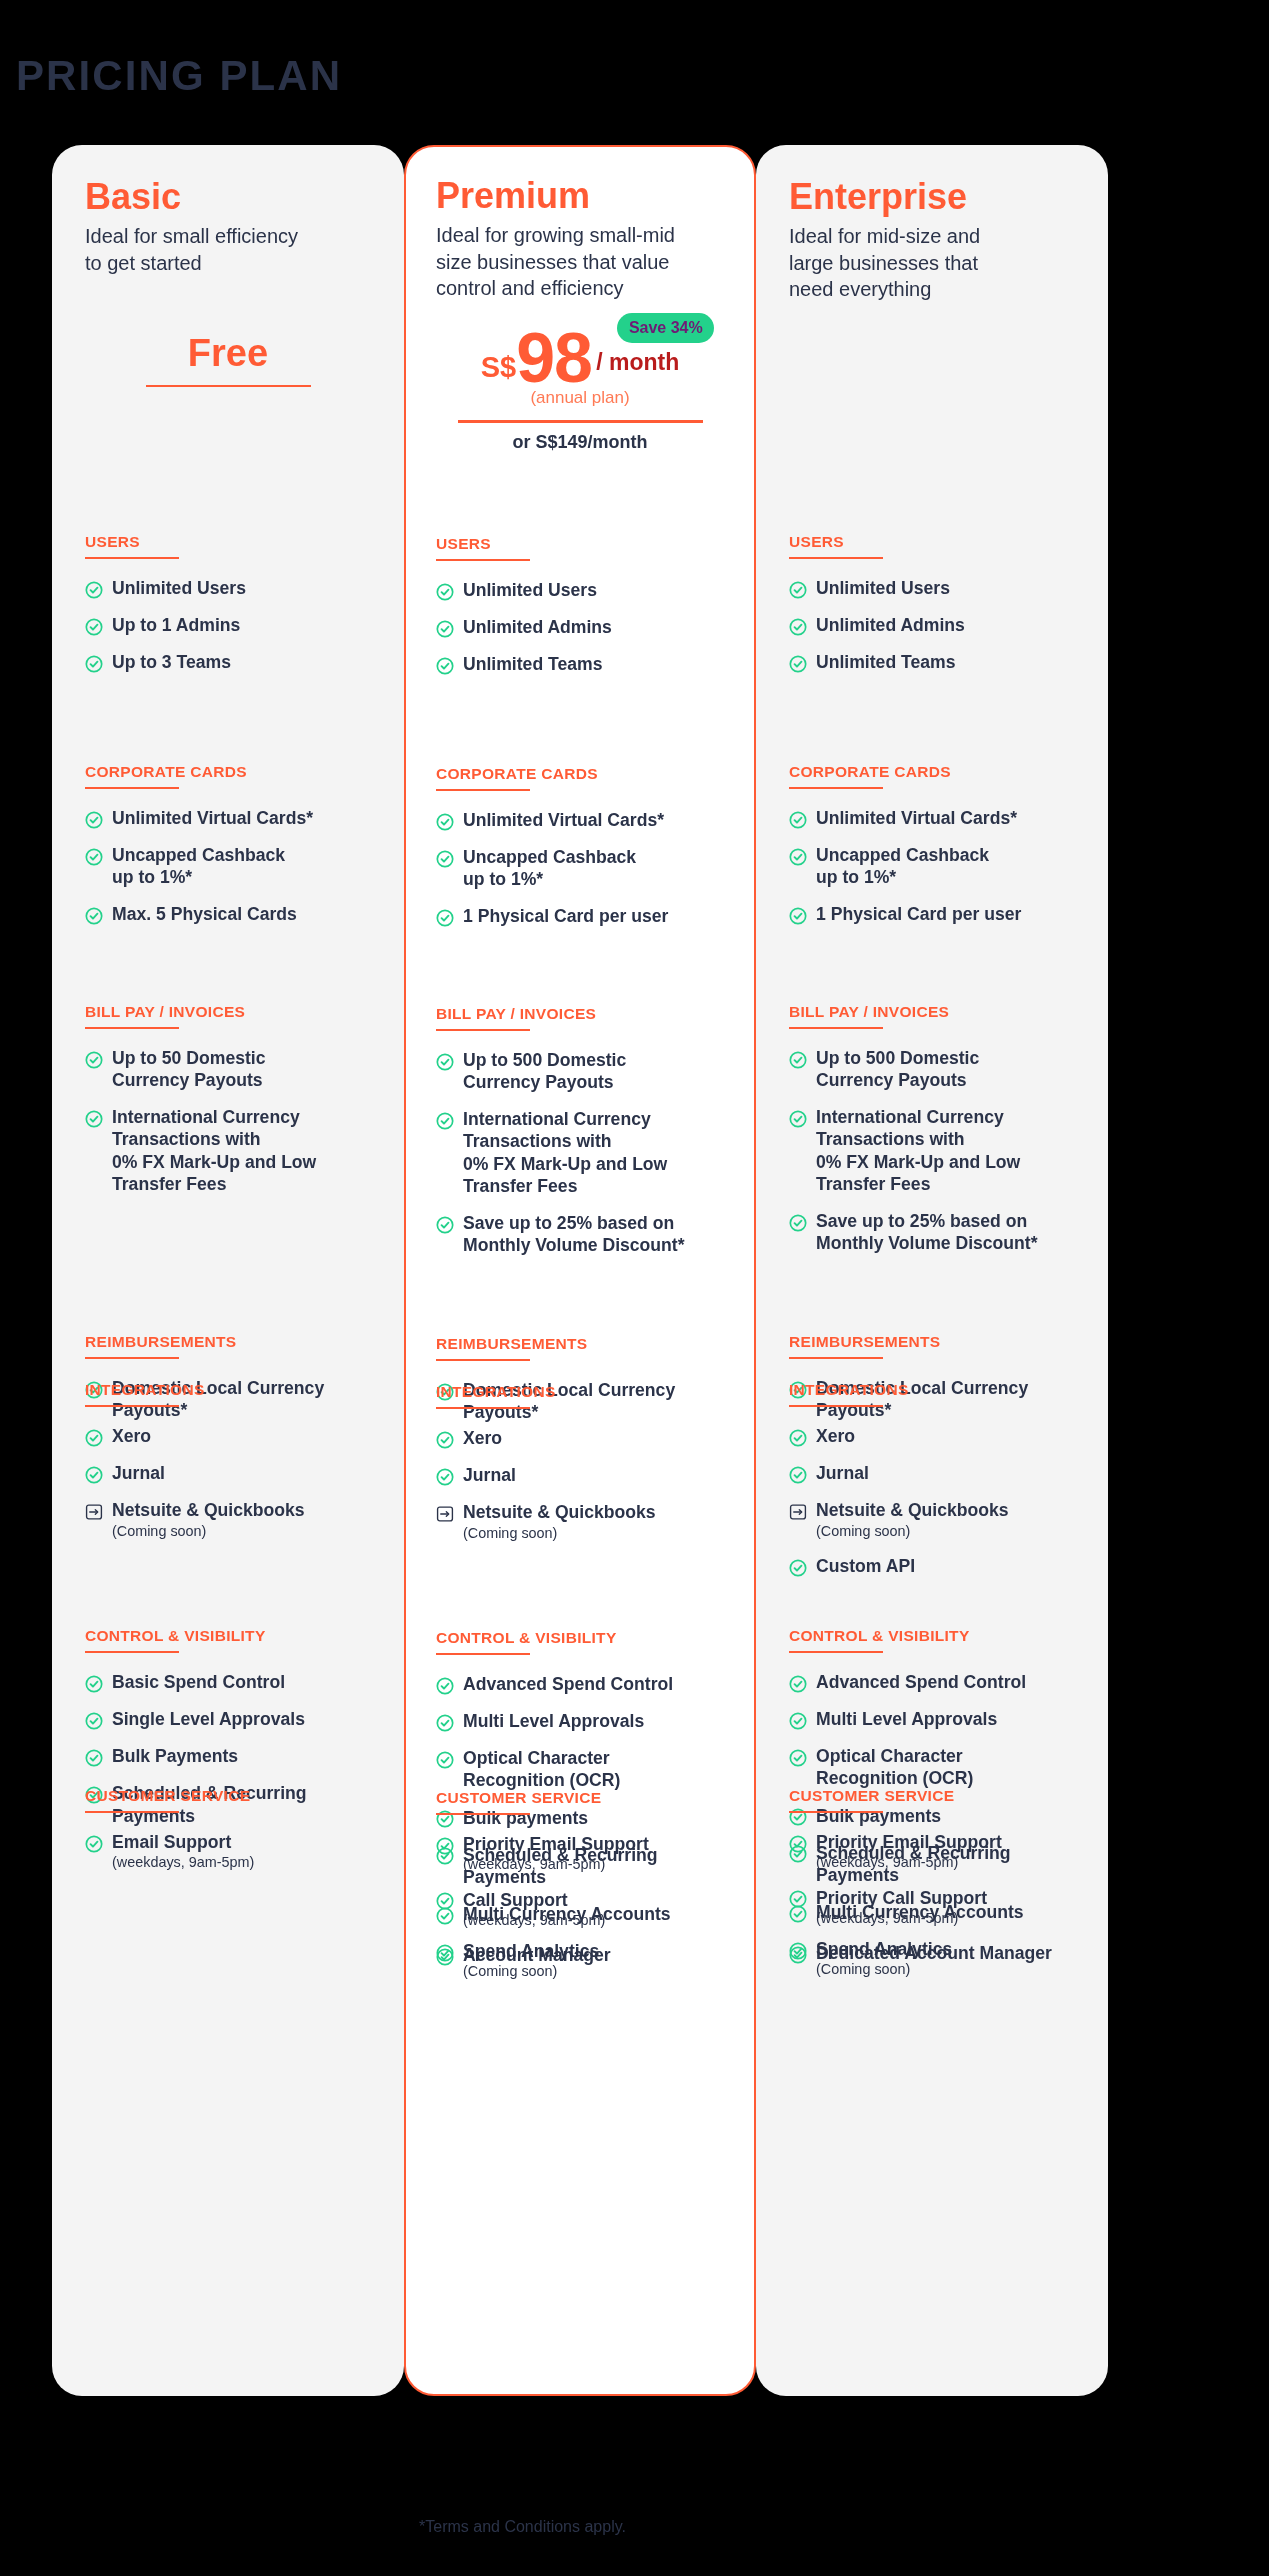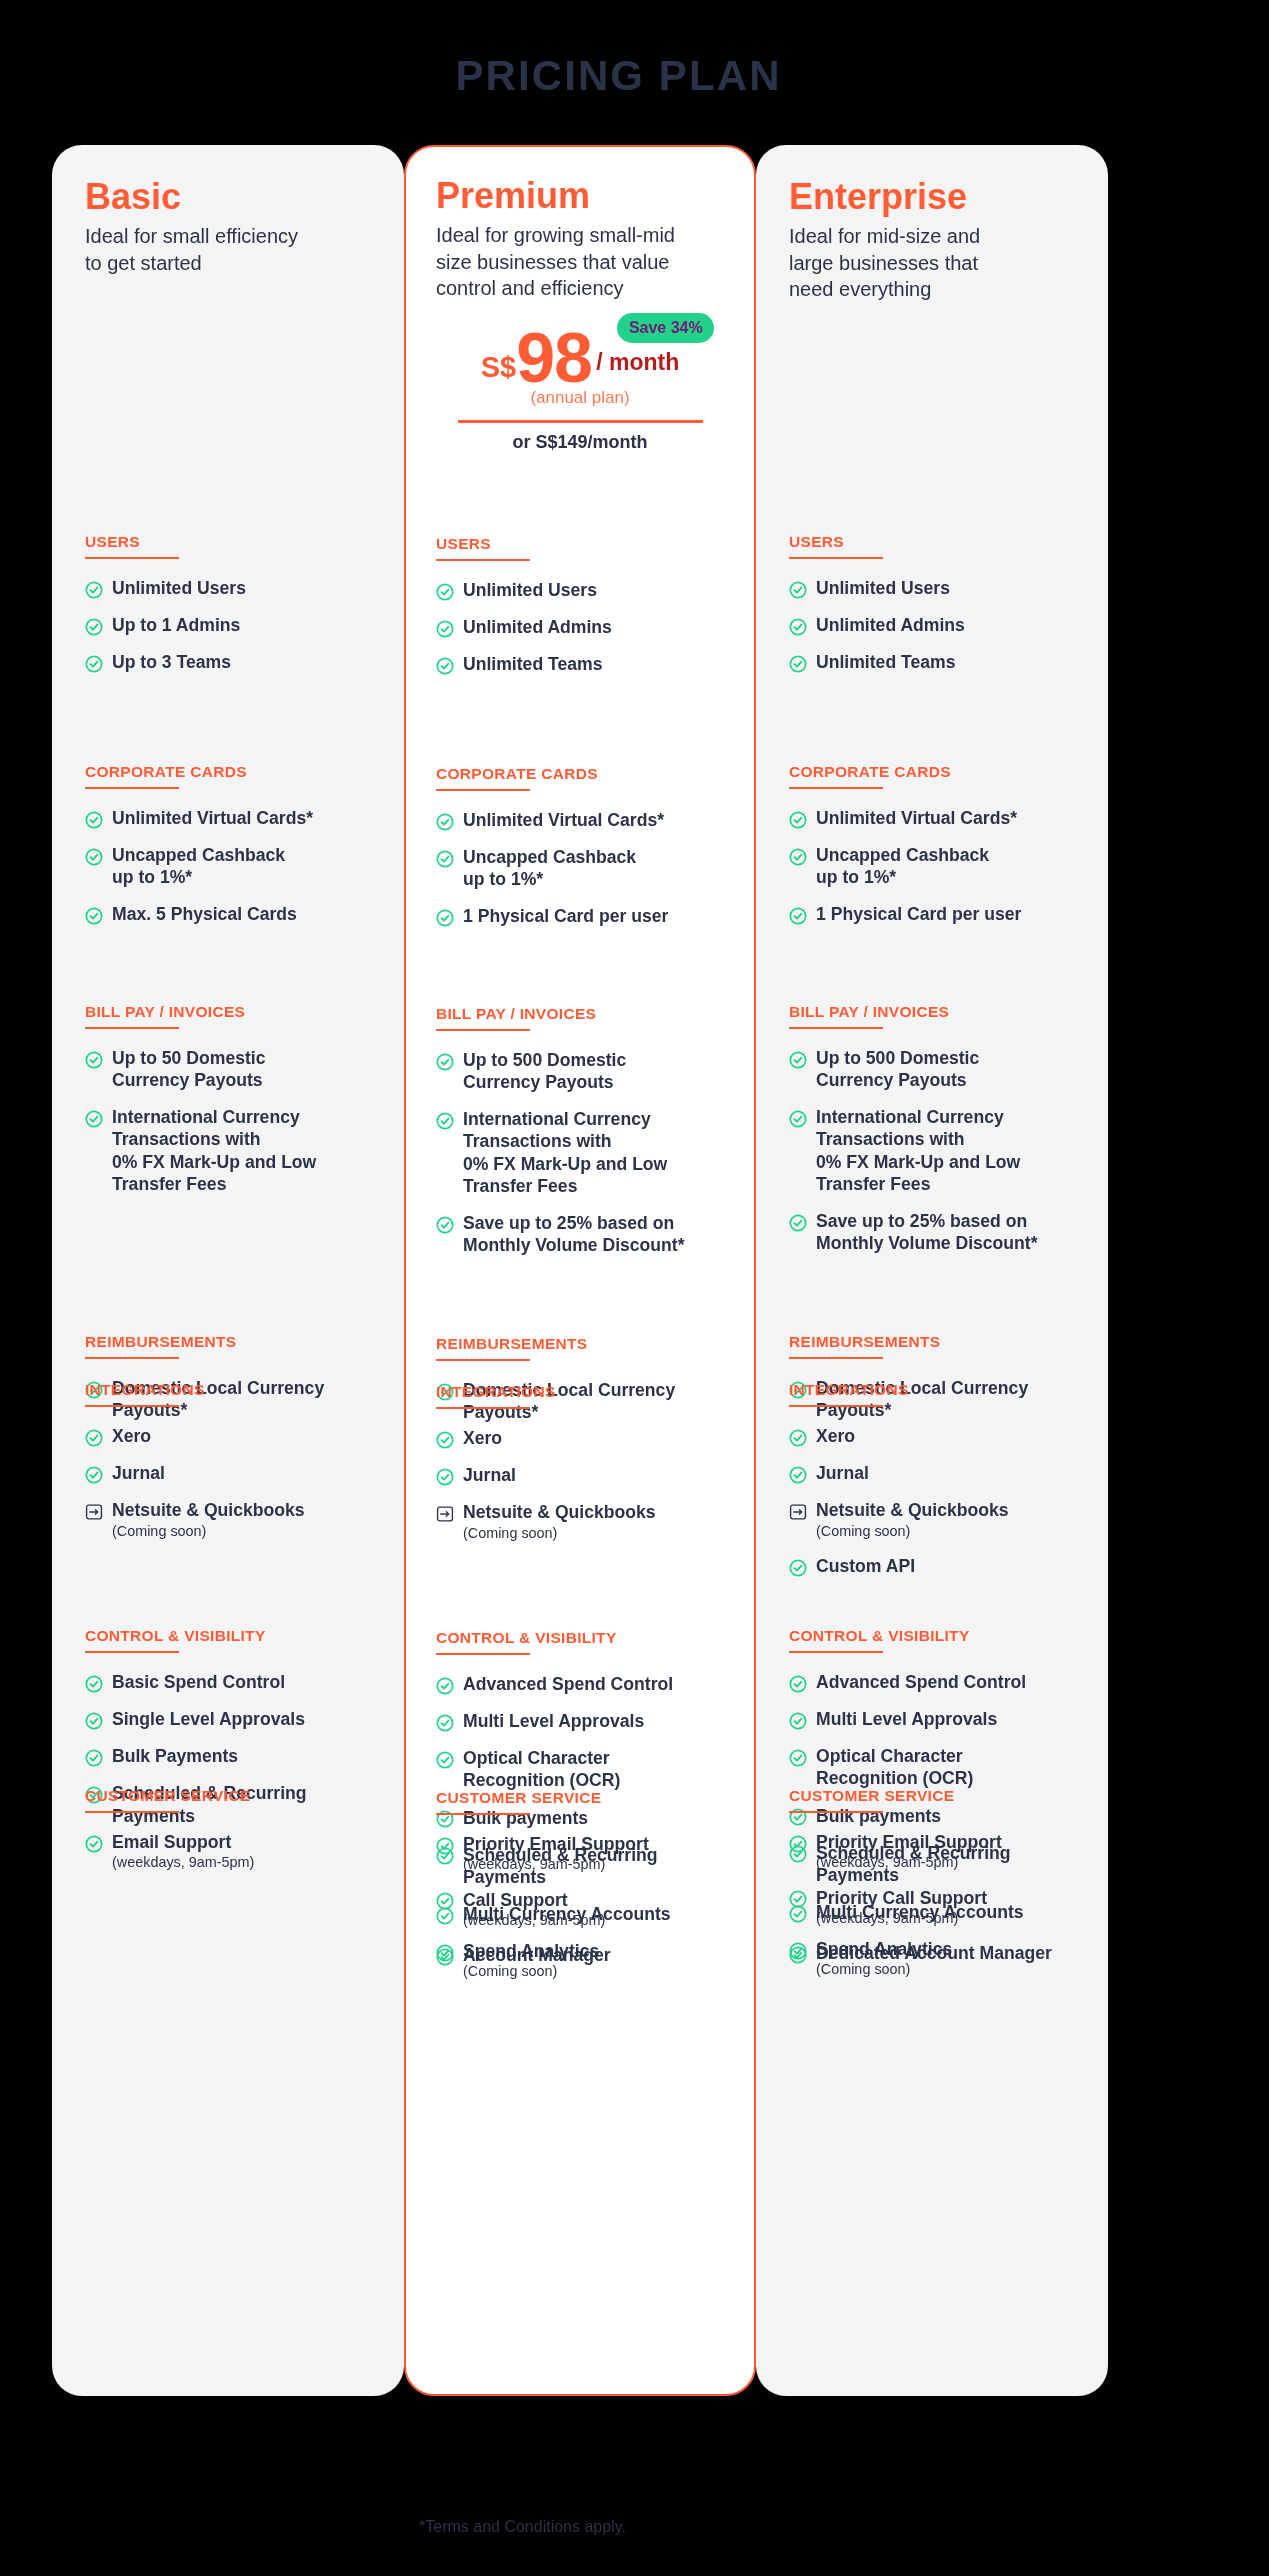--- a/index.html
+++ b/index.html
@@ -6,23 +6,23 @@
   html, body {
     width: 1269px; height: 2576px;
     background: #000000;
     font-family: "Liberation Sans", sans-serif;
     overflow: hidden;
   }
   .page { position: relative; width: 1269px; height: 2576px; background: #000; }
 
   .page-title {
     position: absolute; top: 52px; left: 0; width: 1237px;
-    text-align: center;
     font-size: 42px; font-weight: bold; letter-spacing: 2.1px;
     color: #2B3349;
+    padding-left: 16px;
   }
 
   .cards {
     position: absolute; top: 145px; left: 52px;
     width: 1165px;
     display: flex; 
   }
 
   .card {
     width: 352px;
@@ -101,20 +101,23 @@
 
   <div class="page-title">PRICING PLAN</div>
 
   <div class="cards" id="cards">
       <div class="card" style="min-height: 2251px;">
         <div>
           <div class="plan-name">Basic</div>
           <div class="plan-desc">Ideal for small efficiency
 to get started</div>
         </div>
+        <div class="price-zone">
+          <div class="price-simple"><div class="amt">Free</div><div class="price-rule"></div></div>
+        </div>
         <div class="sec" style="position: absolute; left: 33px; right: 33px; top: 388px;">
           <div class="sec-head">USERS</div>
           <div class="sec-rule"></div>
           <div class="items">
             <div class="item">
               <span class="ico">
                 <svg viewBox="0 0 34 34">
                   <circle cx="17" cy="17" r="14.5" fill="none" stroke="#23D18B" stroke-width="3.2"></circle>
                   <path d="M10.5 17.3 L15 21.8 L23.5 12.6" fill="none" stroke="#23D18B" stroke-width="3.6" stroke-linecap="round" stroke-linejoin="round"></path>
                 </svg>

